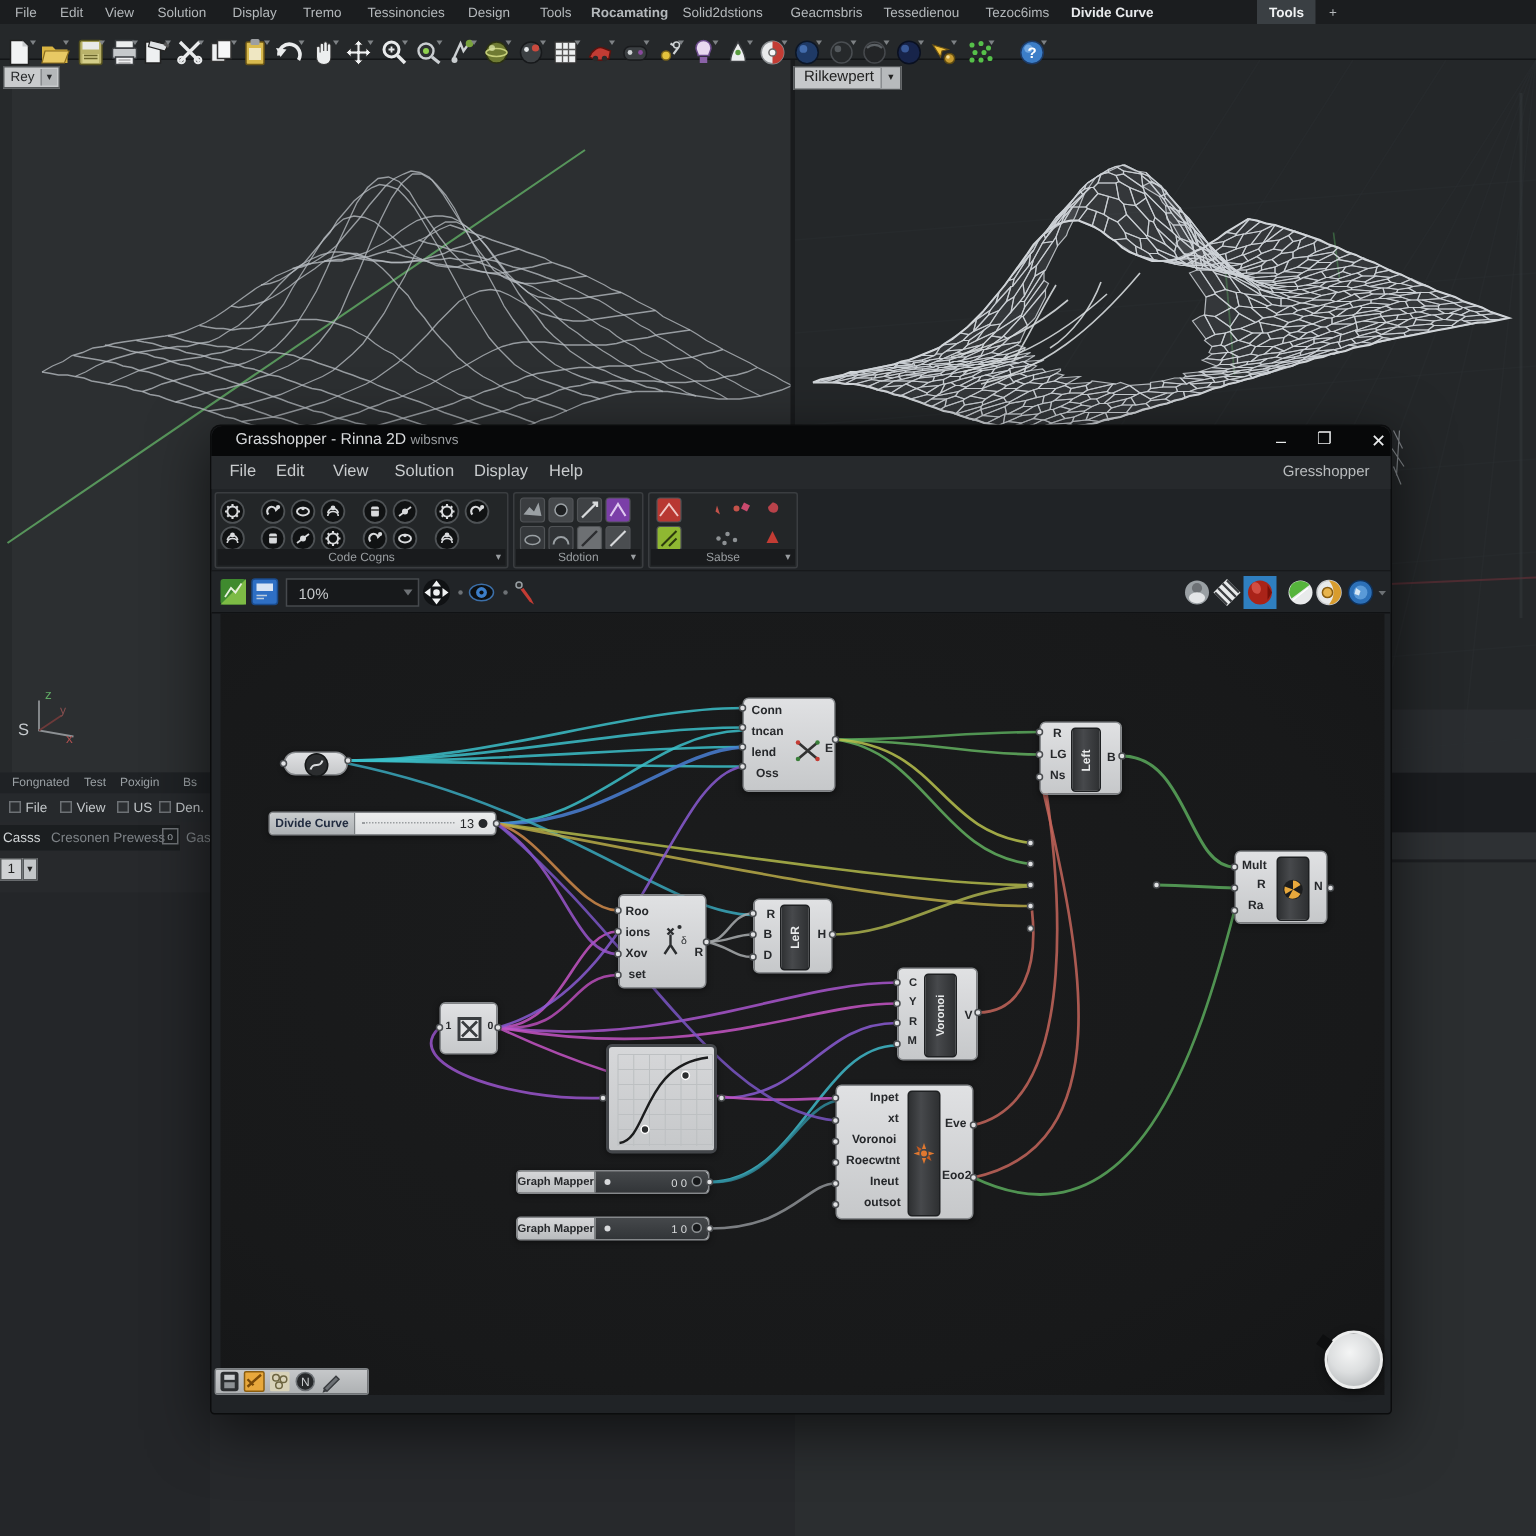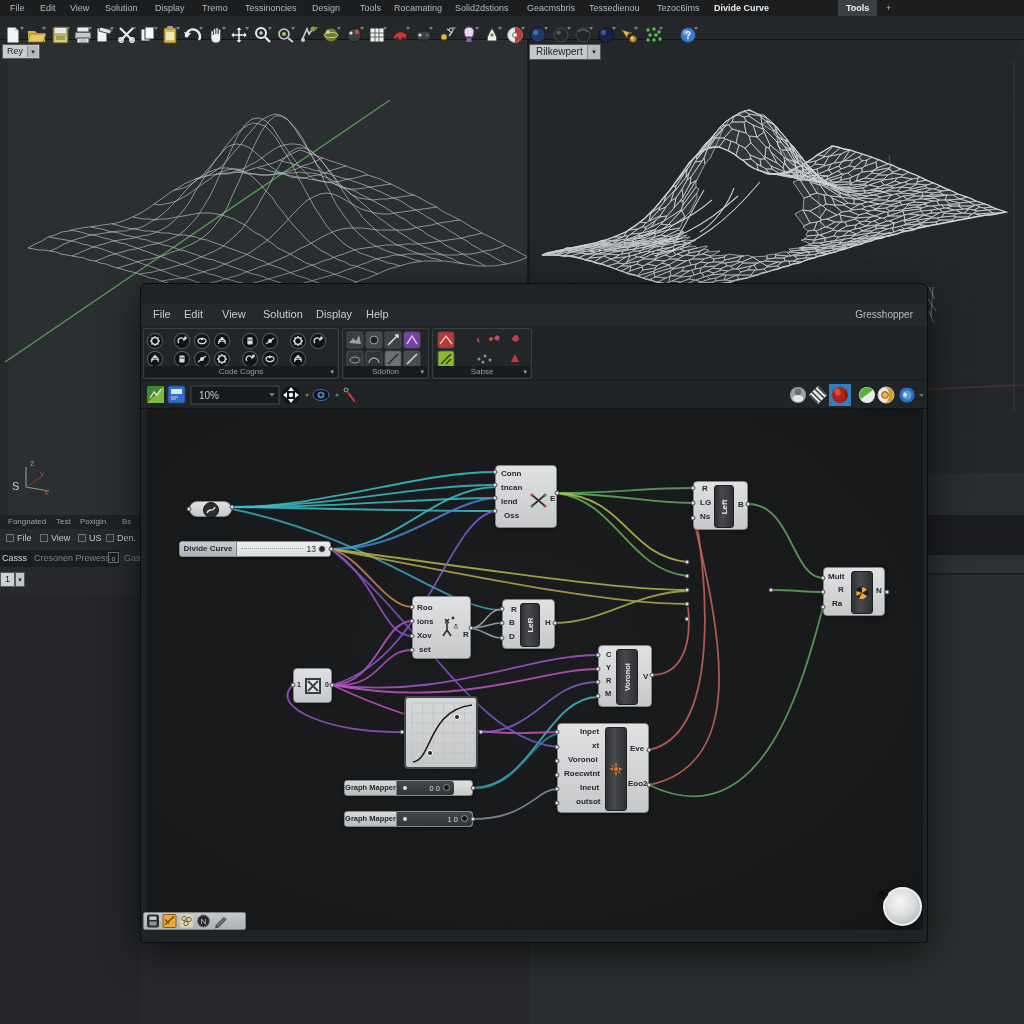--- a/index.html
+++ b/index.html
@@ -742,21 +742,21 @@
 <div class="abs" style="left:0;top:0;width:1024px;height:16px;background:#1b1d1f;font-size:9px">
     <div style="position:absolute;left:10px;top:0;color:#b4b8bb;font-weight:normal;line-height:16px">File</div>
     <div style="position:absolute;left:40px;top:0;color:#b4b8bb;font-weight:normal;line-height:16px">Edit</div>
     <div style="position:absolute;left:70px;top:0;color:#b4b8bb;font-weight:normal;line-height:16px">View</div>
     <div style="position:absolute;left:105px;top:0;color:#b4b8bb;font-weight:normal;line-height:16px">Solution</div>
     <div style="position:absolute;left:155px;top:0;color:#b4b8bb;font-weight:normal;line-height:16px">Display</div>
     <div style="position:absolute;left:202px;top:0;color:#b4b8bb;font-weight:normal;line-height:16px">Tremo</div>
     <div style="position:absolute;left:245px;top:0;color:#b4b8bb;font-weight:normal;line-height:16px">Tessinoncies</div>
     <div style="position:absolute;left:312px;top:0;color:#b4b8bb;font-weight:normal;line-height:16px">Design</div>
     <div style="position:absolute;left:360px;top:0;color:#b4b8bb;font-weight:normal;line-height:16px">Tools</div>
-    <div style="position:absolute;left:394px;top:0;color:#b4b8bb;font-weight:normal;line-height:16px">Rocamating</div>
+    <div style="position:absolute;left:394px;top:0;color:#b4b8bb;font-weight:bold;line-height:16px">Rocamating</div>
     <div style="position:absolute;left:455px;top:0;color:#b4b8bb;font-weight:normal;line-height:16px">Solid2dstions</div>
     <div style="position:absolute;left:527px;top:0;color:#b4b8bb;font-weight:normal;line-height:16px">Geacmsbris</div>
     <div style="position:absolute;left:589px;top:0;color:#b4b8bb;font-weight:normal;line-height:16px">Tessedienou</div>
     <div style="position:absolute;left:657px;top:0;color:#b4b8bb;font-weight:normal;line-height:16px">Tezoc6ims</div>
     <div style="position:absolute;left:714px;top:0;color:#e8eaec;font-weight:bold;line-height:16px">Divide Curve</div>
     <div style="position:absolute;left:782px;top:15px;color:#b4b8bb;font-weight:bold;line-height:16px">Tessinoncies</div>
     <div style="position:absolute;left:838px;top:0;height:16px;padding:0 8px;background:#3a3f43;color:#f0f2f3;font-weight:bold;line-height:16px">Tools</div>
     <div style="position:absolute;left:886px;top:0;color:#b4b8bb;font-weight:normal;line-height:16px">+</div>
   </div>
 <div class="abs" style="left:0;top:16px;width:1024px;height:24px;background:#25282a;border-bottom:1px solid #131517">
@@ -952,20 +952,26 @@
     <span style="position:absolute;left:106px"><span style="display:inline-block;width:8px;height:8px;border:1px solid #6d7175;margin-right:3px;vertical-align:-1px;background:#2b2e31"></span>Den.</span>
   </div>
 <div class="abs" style="left:0;top:550px;width:120px;height:17px;background:#1b1e20;font-size:9px;line-height:17px">
     <span style="position:absolute;left:2px;color:#d2d6d8">Casss</span>
     <span style="position:absolute;left:34px;color:#7e8387">Cresonen Prewess</span>
     <span style="position:absolute;left:108px;top:2px;width:11px;height:11px;border:1px solid #6d7175;color:#9aa0a4;font-size:7px;text-align:center;line-height:11px">o</span>
     <span style="position:absolute;left:124px;color:#7e8387">Gas</span>
   </div>
 <div class="abs" style="left:0;top:572px;width:15px;height:15px;background:#cfd1d3;border:1px solid #55585a;font-size:9px;color:#222;text-align:center;line-height:13px">1<span style="position:absolute;right:-11px;top:-1px;width:10px;height:15px;background:#c3c6c8;border:1px solid #55585a;font-size:7px;line-height:13px">▾</span></div>
 <div class="abs" style="left:140px;top:283px;width:788px;height:660px;background:#202326;border:1px solid #0b0c0d;box-shadow:0 10px 40px rgba(0,0,0,0.6);border-radius:7px 7px 3px 3px">
+    <div class="abs" style="left:0;top:0;width:786px;height:20px;background:#070809;border-radius:7px 7px 0 0">
+      <span style="position:absolute;left:16px;top:3px;font-size:10.5px;color:#d8dadc">Grasshopper - Rinna 2D <span style="color:#9a9da0;font-size:9px">wibsnvs</span></span>
+      <span style="position:absolute;left:706px;top:3px;width:14px;color:#e8eaeb;font-size:12px;text-align:center">–</span>
+      <span style="position:absolute;left:735px;top:2px;width:14px;color:#e8eaeb;font-size:11px;text-align:center">❐</span>
+      <span style="position:absolute;left:771px;top:3px;width:14px;color:#e8eaeb;font-size:12px;text-align:center">✕</span>
+    </div>
     <div class="abs" style="left:0;top:20px;width:786px;height:22px;background:#26292c;font-size:11px;color:#c9ccce">
       <span style="position:absolute;left:12px;top:4px">File</span>
       <span style="position:absolute;left:43px;top:4px">Edit</span>
       <span style="position:absolute;left:81px;top:4px">View</span>
       <span style="position:absolute;left:122px;top:4px">Solution</span>
       <span style="position:absolute;left:175px;top:4px">Display</span>
       <span style="position:absolute;left:225px;top:4px">Help</span>
       <span style="position:absolute;right:14px;top:5px;font-size:10px;color:#b9bcbe">Gresshopper</span>
     </div>
     <div class="abs" style="left:2px;top:44px;width:196px;height:51px;background:#232628;border:1px solid #3a3d40;border-radius:2px">
@@ -1297,21 +1303,21 @@
           <path d="M6,45 H69" stroke="#bdc0c2" stroke-width=".7"></path>
           <path d="M6,55 H69" stroke="#bdc0c2" stroke-width=".7"></path>
           <path d="M6,65 H69" stroke="#bdc0c2" stroke-width=".7"></path>
           <path d="M7,64 C26,62 22,12 66,7" stroke="#1b1c1d" stroke-width="1.6" fill="none"></path>
           <circle cx="24" cy="55" r="2.6" fill="#2c2e30" stroke="#fff" stroke-width="1"></circle>
           <circle cx="51" cy="19" r="2.6" fill="#2c2e30" stroke="#fff" stroke-width="1"></circle>
         </svg>
       </div>
       <div class="nd" style="left:197px;top:371px;width:129px;height:16px;border-radius:3px">
         <div style="position:absolute;left:0;top:0;width:52px;height:14px;background:linear-gradient(#d6d7d9,#b9bcbe);border-right:1px solid #7e8285;border-radius:3px 0 0 3px;text-align:center;font-size:7.5px;font-weight:bold;color:#26282b;line-height:14px">Graph Mapper</div>
-        <div style="position:absolute;left:52px;top:0;width:57px;height:14px;background:linear-gradient(#45484b,#323538);border-radius:0 3px 3px 0">
+        <div style="position:absolute;left:52px;top:0;width:75px;height:14px;background:linear-gradient(#45484b,#323538);border-radius:0 3px 3px 0">
           <div style="position:absolute;left:6px;top:5px;width:4px;height:4px;border-radius:50%;background:#d8dadc"></div>
           <span style="position:absolute;right:14px;top:2.5px;font-size:7.5px;color:#d8dadc">0 0</span>
           <div style="position:absolute;right:4px;top:3px;width:7px;height:7px;border-radius:50%;background:#16181a;border:1px solid #8d9194"></div>
         </div>
       </div>
       <div class="nd" style="left:197px;top:402px;width:129px;height:16px;border-radius:3px">
         <div style="position:absolute;left:0;top:0;width:52px;height:14px;background:linear-gradient(#d6d7d9,#b9bcbe);border-right:1px solid #7e8285;border-radius:3px 0 0 3px;text-align:center;font-size:7.5px;font-weight:bold;color:#26282b;line-height:14px">Graph Mapper</div>
         <div style="position:absolute;left:52px;top:0;width:75px;height:14px;background:linear-gradient(#45484b,#323538);border-radius:0 3px 3px 0">
           <div style="position:absolute;left:6px;top:5px;width:4px;height:4px;border-radius:50%;background:#d8dadc"></div>
           <span style="position:absolute;right:14px;top:2.5px;font-size:7.5px;color:#d8dadc">1 0</span>

